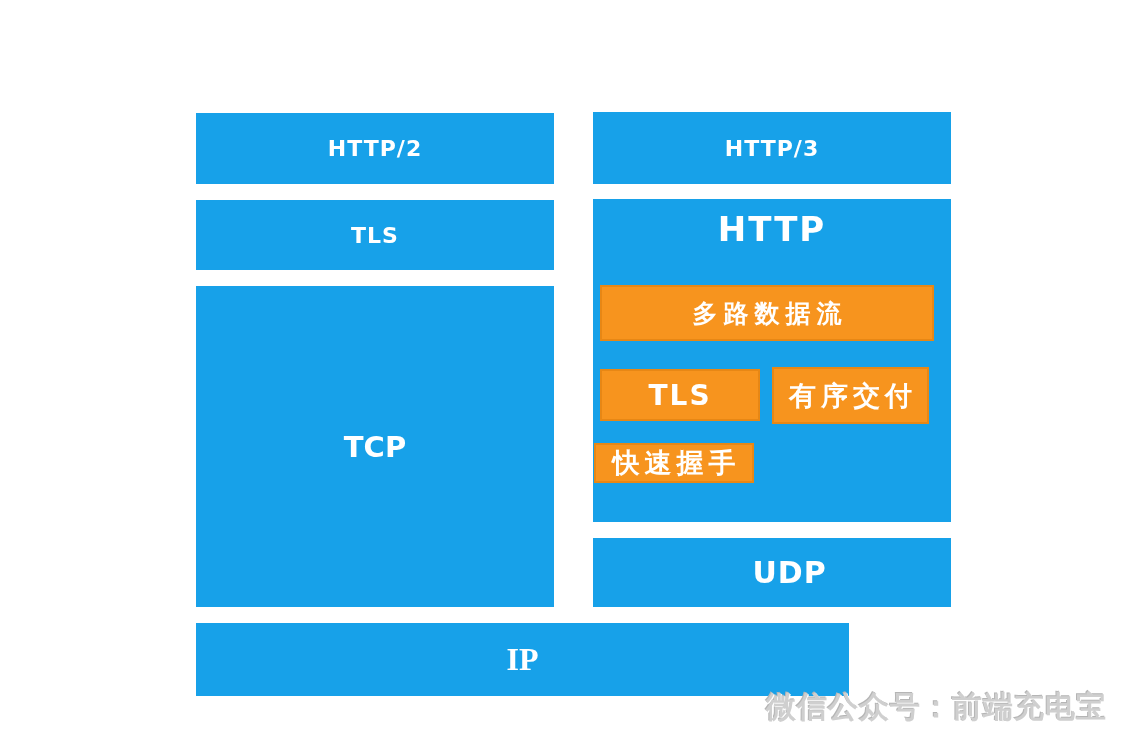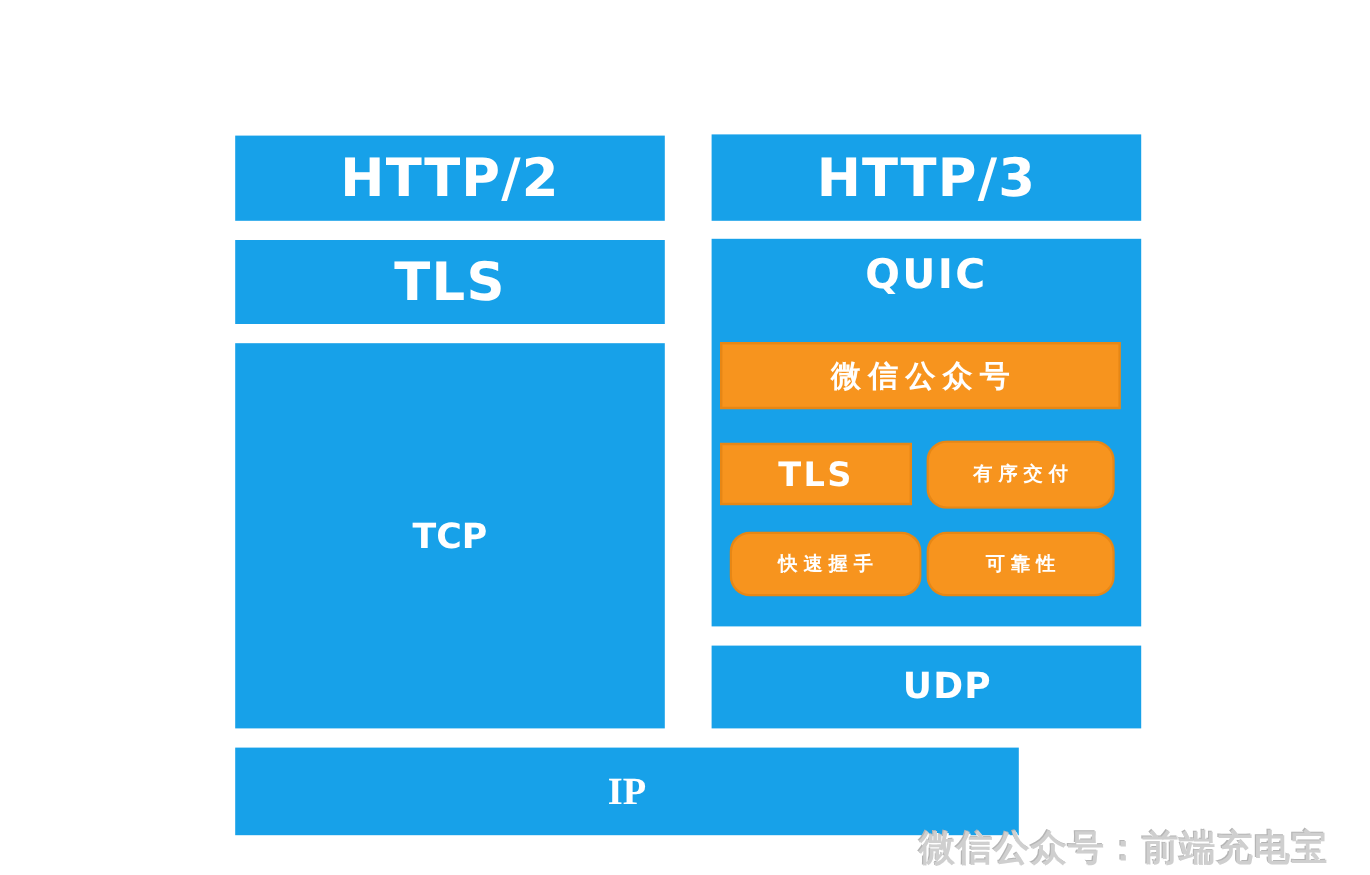--- a/index.html
+++ b/index.html
@@ -25,42 +25,42 @@
     position: absolute;
     background: var(--orange, #f7941e);
     color: #ffffff;
     display: flex;
     align-items: center;
     justify-content: center;
     font-weight: bold;
     box-sizing: border-box;
     border: 2px solid rgba(190, 105, 0, 0.28);
   }
-  .en-label   { font-size: 44px; letter-spacing: 1px; }
+  .en-label   { font-size: 22px; letter-spacing: 1px; }
   .en-label-sm{ font-size: 30px; letter-spacing: 1px; padding-left: 35px; }
   .cn-label   { font-size: 25px; letter-spacing: 6px; text-indent: 6px; }
-  .cn-label-sm{ font-size: 16px; letter-spacing: 5px; text-indent: 5px; border-radius: 17px; }
+  .cn-label-sm{ font-size: 27px; letter-spacing: 5px; text-indent: 5px; }
 
   
   #box-http2 { left: 196px; top: 113px; width: 358px; height: 71px; }
   #box-tls-left { left: 196px; top: 200px; width: 358px; height: 70px; }
   #box-tcp { left: 196px; top: 286px; width: 358px; height: 321px; font-size: 29px; }
 
   
   #box-http3 { left: 593px; top: 112px; width: 358px; height: 72px; text-align: right; }
   #box-quic { left: 593px; top: 199px; width: 358px; height: 323px; }
   #quic-title {
     position: absolute; top: 10px; left: 0; width: 100%;
     text-align: center; font-weight: bold; font-size: 34px;
     letter-spacing: 2px; color: #ffffff;
   }
   #feat-multiplex { left: 7px; top: 86px; width: 334px; height: 56px; }
   #feat-tls       { left: 7px; top: 170px; width: 160px; height: 52px; font-size: 28px; letter-spacing: 2px; }
   #feat-ordered   { left: 179px; top: 168px; width: 157px; height: 57px; }
-  #feat-handshake { left: 15px; top: 244px; width: 160px; height: 54px; }
+  #feat-handshake { left: 1px; top: 244px; width: 160px; height: 40px; }
   #feat-reliable  { left: 179px; top: 244px; width: 157px; height: 54px; }
 
   #box-udp { left: 593px; top: 538px; width: 358px; height: 69px; }
 
   
   #box-ip { left: 196px; top: 623px; width: 653px; height: 73px; font-size: 32px; font-family: Liberation Serif, serif; }
 
   #watermark {
     position: absolute;
     left: 766px;
@@ -81,31 +81,30 @@
 
   <div class="layer-box en-label" id="box-http2">HTTP/2</div>
 
   <div class="layer-box en-label" id="box-tls-left">TLS</div>
 
   <div class="layer-box" id="box-tcp">TCP</div>
 
   <div class="layer-box en-label" id="box-http3">HTTP/3</div>
 
   <div class="layer-box" id="box-quic">
-    <span id="quic-title">QUIC</span>
+    <span id="quic-title">HTTP</span>
 
-    <div class="feature-box cn-label" id="feat-multiplex">微信公众号</div>
+    <div class="feature-box cn-label" id="feat-multiplex">多路数据流</div>
 
     <div class="feature-box" id="feat-tls">TLS</div>
 
     <div class="feature-box cn-label-sm" id="feat-ordered">有序交付</div>
 
     <div class="feature-box cn-label-sm" id="feat-handshake">快速握手</div>
 
-    <div class="feature-box cn-label-sm" id="feat-reliable">可靠性</div>
   </div>
 
   <div class="layer-box en-label-sm" id="box-udp">UDP</div>
 
   <div class="layer-box" id="box-ip">IP</div>
 
   <div id="watermark">微信公众号：前端充电宝</div>
 
 </div>
 

